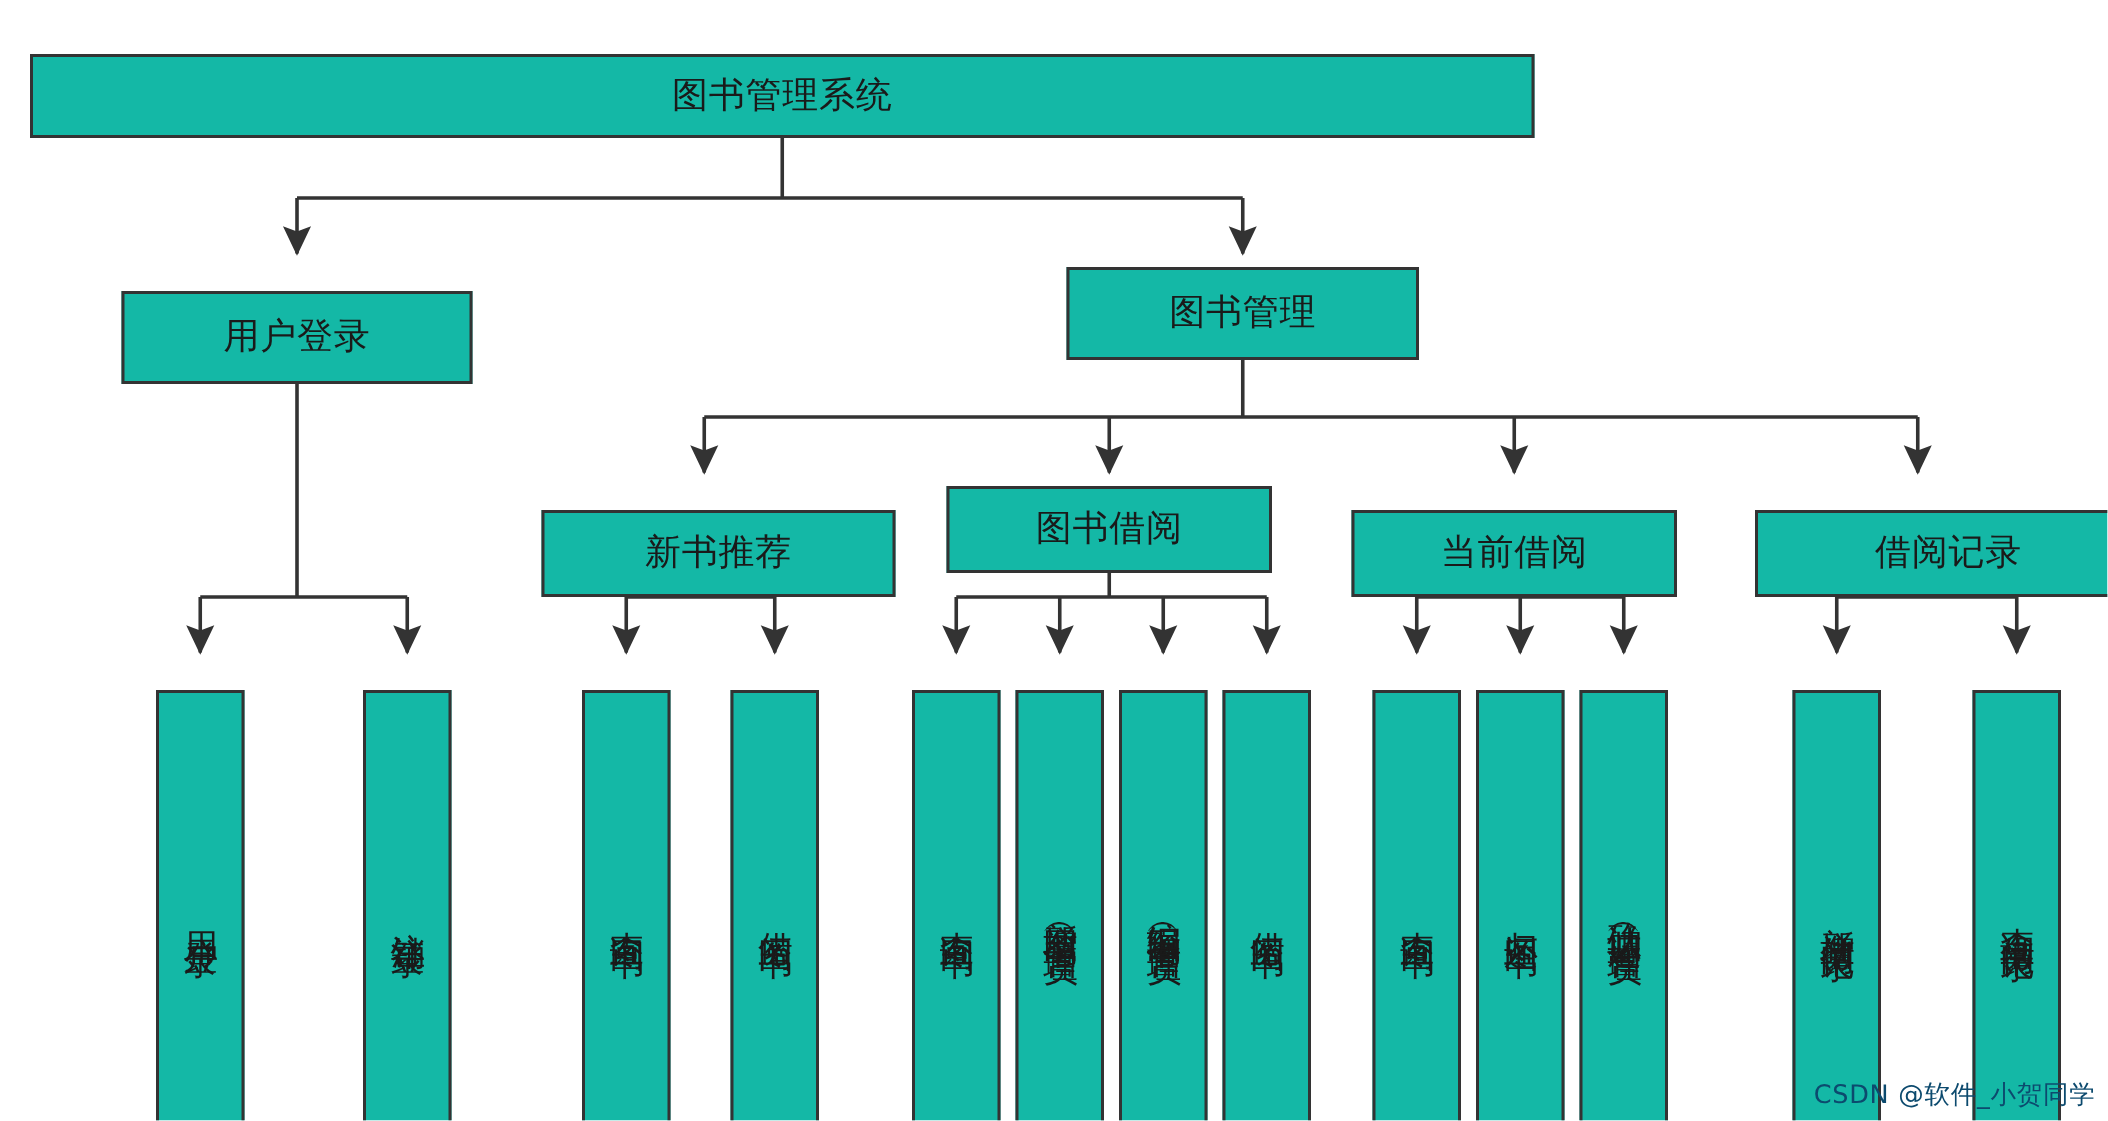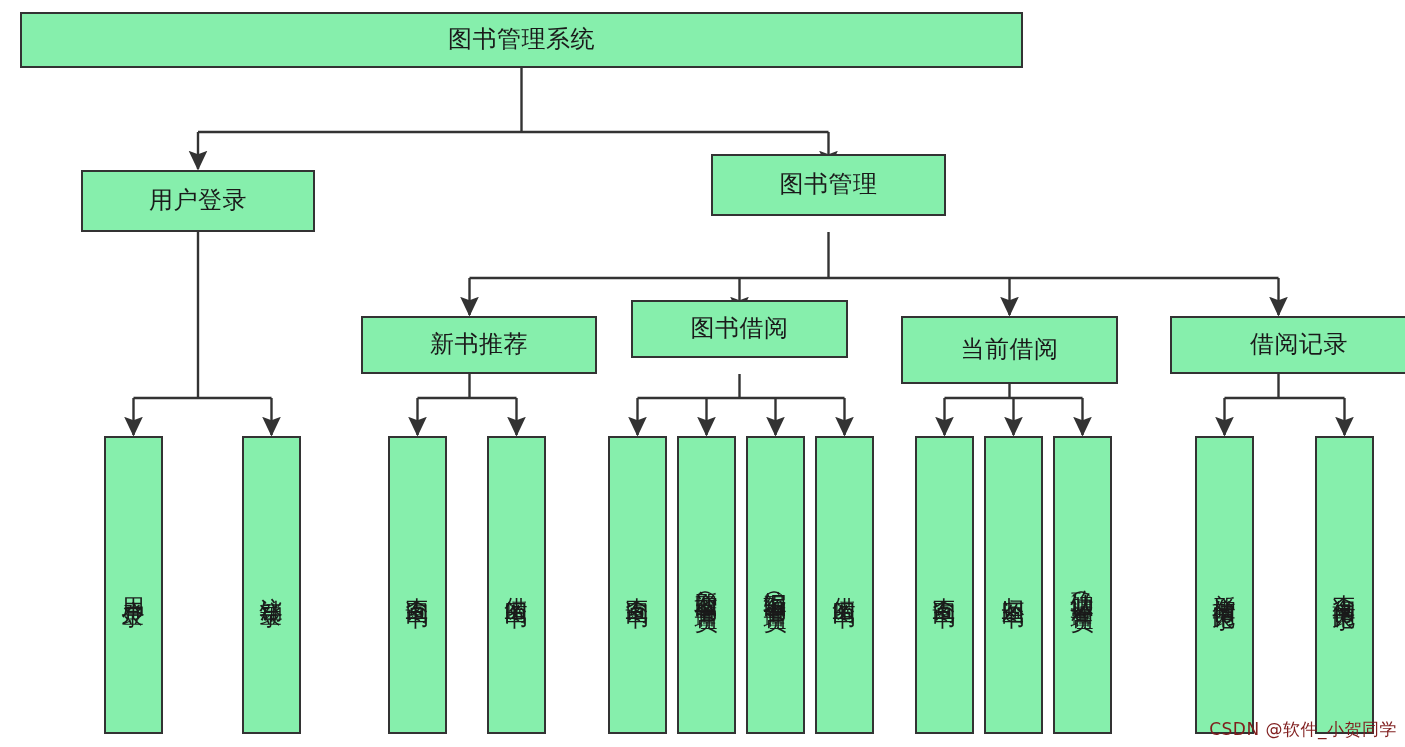--- a/index.html
+++ b/index.html
@@ -21,26 +21,27 @@
     position: absolute;
     left: 0;
     top: 0;
     width: 1405px;
     height: 747px;
   }
   .node {
     position: absolute;
     box-sizing: border-box;
     border: 2.5px solid #333333;
-    background: #86efac;
+    background: #14b8a6;
     display: flex;
     align-items: center;
     justify-content: center;
     color: #1a1a1a;
     z-index: 2;
+    margin-top: 24px;
   }
   .node .label {
     display: block;
     text-align: center;
     line-height: 1.16;
     letter-spacing: 0.5px;
   }
   
   .node.h .label {
     font-size: 24px;
@@ -57,21 +58,21 @@
     font-size: 23px;
     line-height: 1.22;
     letter-spacing: 3px;
     white-space: nowrap;
   }
   #watermark {
     position: absolute;
     right: 8px;
     bottom: 6px;
     font-size: 17px;
-    color: #7f1d1d;
+    color: #0c4a6e;
     letter-spacing: 0.5px;
     z-index: 3;
     user-select: none;
     white-space: nowrap;
     margin-left: 33px;
   }
 </style>
 </head>
 <body>
 
@@ -128,21 +129,21 @@
       </div>
       <div class="node h" style="left: 711px; top: 154px; width: 235px; height: 62px;">
         <span class="label">图书管理</span>
       </div>
       <div class="node h" style="left: 361px; top: 316px; width: 236px; height: 58px;">
         <span class="label">新书推荐</span>
       </div>
       <div class="node h" style="left: 631px; top: 300px; width: 217px; height: 58px;">
         <span class="label">图书借阅</span>
       </div>
-      <div class="node h" style="left: 901px; top: 316px; width: 217px; height: 68px;">
+      <div class="node h" style="left: 901px; top: 316px; width: 217px; height: 58px;">
         <span class="label">当前借阅</span>
       </div>
       <div class="node h" style="left: 1170px; top: 316px; width: 258px; height: 58px;">
         <span class="label">借阅记录</span>
       </div>
       <div class="node v" style="left: 104px; top: 436px; width: 59px; height: 298px;">
         <span class="label">用户登录</span>
       </div>
       <div class="node v" style="left: 242px; top: 436px; width: 59px; height: 298px;">
         <span class="label">注销登录</span>

